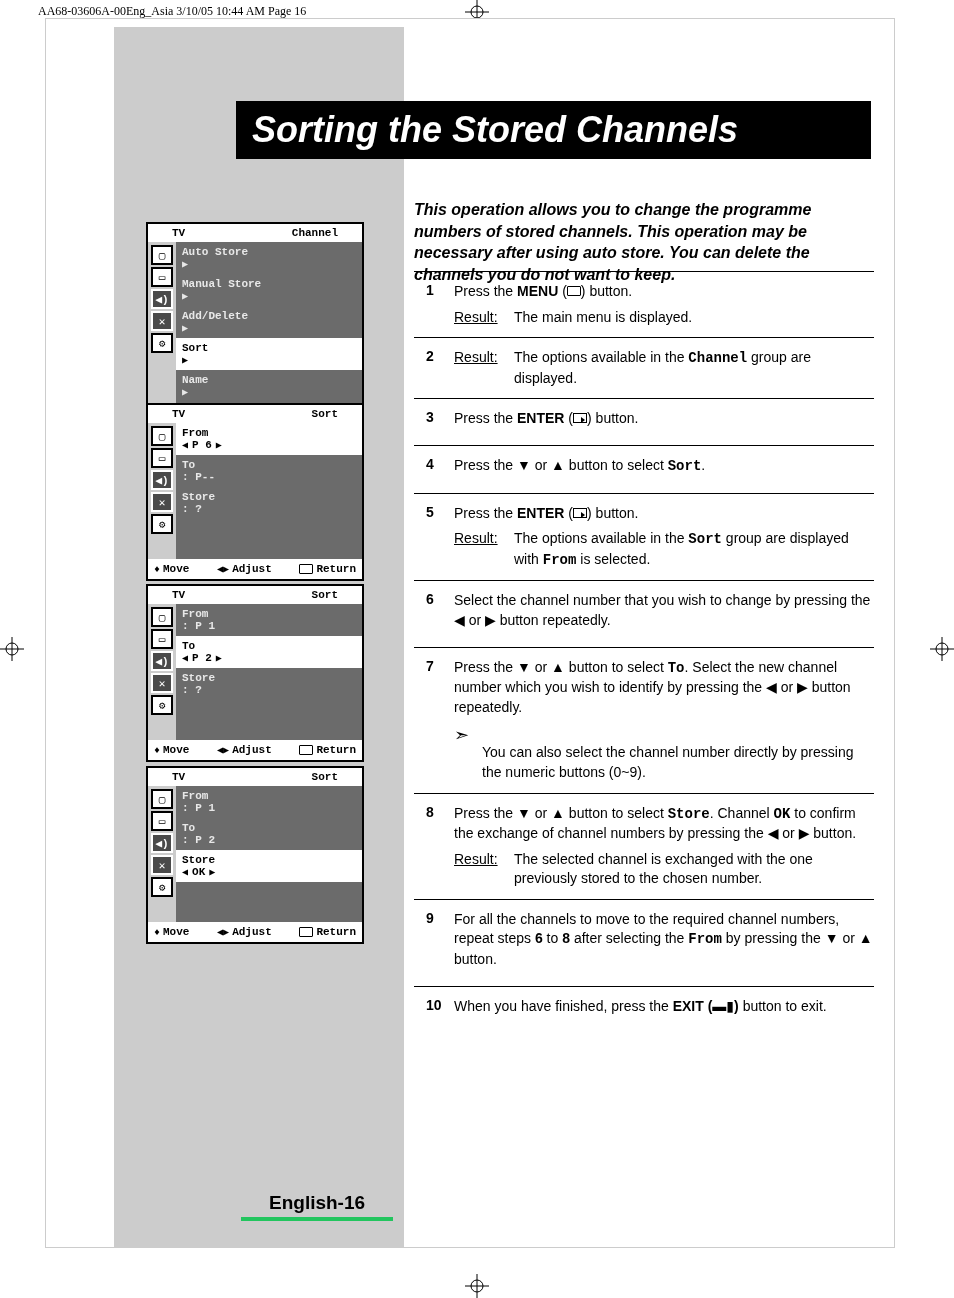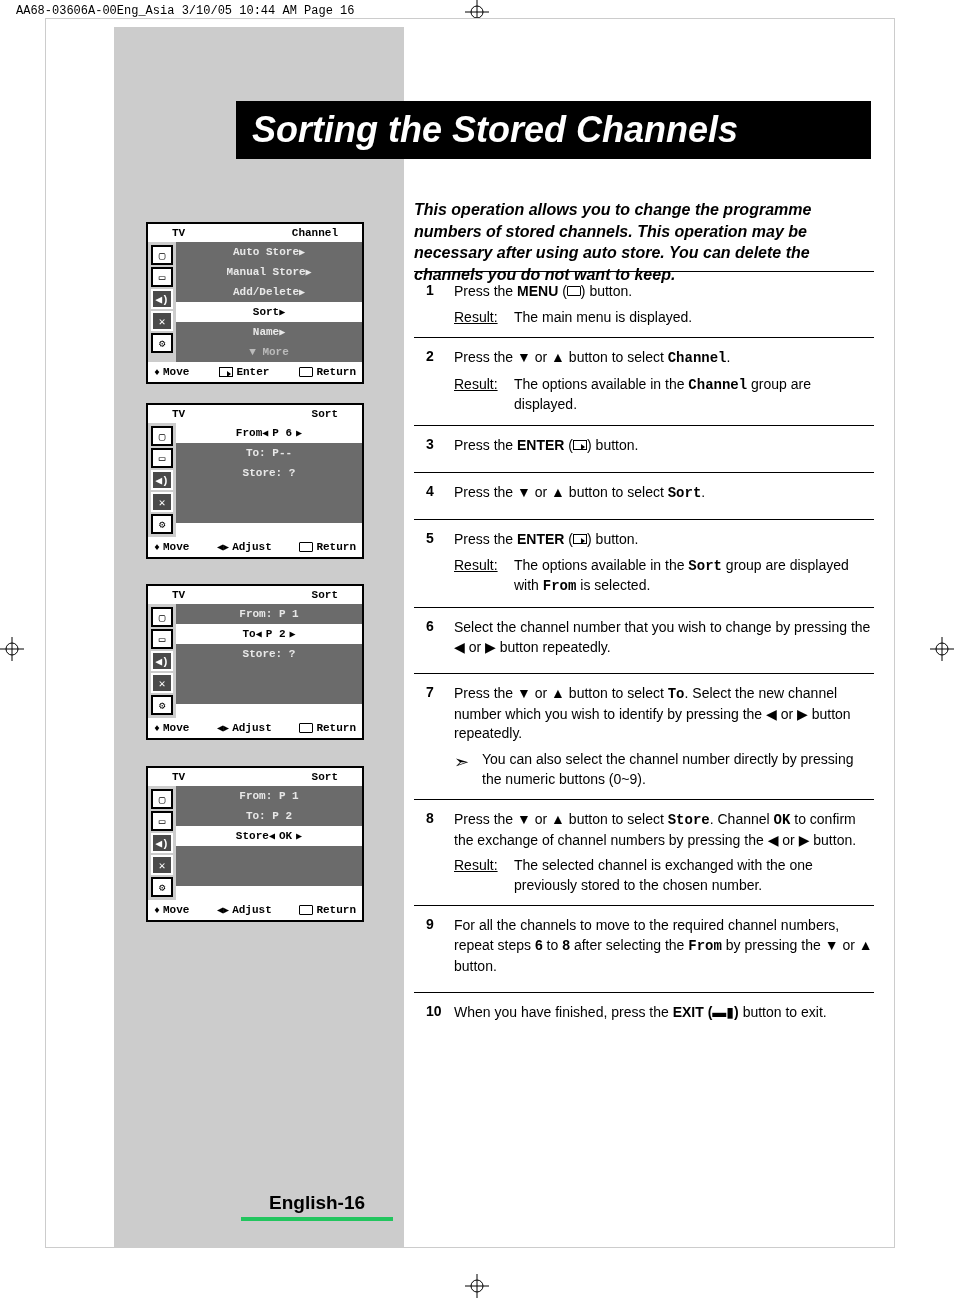--- a/index.html
+++ b/index.html
@@ -1,17 +1,17 @@
 <!DOCTYPE html>
 <html><head>
 <meta charset="utf-8">
 <style>
 * { box-sizing: border-box; margin: 0; padding: 0; }
 body { font-family: Arial, Helvetica, sans-serif; background: #fff; width: 954px; position: relative; }
-.slug { font-family: Liberation Mono, monospace; font-size: 12px; padding: 4px 16px; }
+.slug { font-family: Liberation Serif, serif; font-size: 12px; padding: 4px 16px; margin-left: 22px; }
 .reg-top { position: absolute; top: 0; left: 50%; transform: translateX(-50%); }
 .reg-bot { position: absolute; bottom: 0; left: 50%; transform: translateX(-50%); }
 .reg-left { position: absolute; top: 50%; left: 0; transform: translateY(-50%); }
 .reg-right { position: absolute; top: 50%; right: 0; transform: translateY(-50%); }
 .reg svg { display: block; }
 .page-outer { position: relative; width: 954px; height: 1298px; }
 .page { position: absolute; left: 45px; top: 18px; width: 850px; height: 1230px; border: 1px solid #ccc; background: #fff; }
 .grey-band { position: absolute; left: 68px; top: 8px; width: 290px; height: 1220px; background: #ccc; }
 .title-bar { position: absolute; left: 190px; top: 82px; width: 635px; border: 2px solid #000; background: #000; padding: 6px 14px; }
 .title-bar h1 { color: #fff; font-size: 36px; font-weight: bold; font-style: italic; }
@@ -21,31 +21,31 @@
 .step-num { width: 40px; font-weight: bold; padding-left: 12px; }
 .step-body { flex: 1; line-height: 1.4; }
 .step-body p { margin-bottom: 6px; }
 .result-row { display: flex; }
 .result-label { text-decoration: underline; width: 60px; }
 .result-text { flex: 1; }
 .mono { font-family: "Courier New", monospace; font-weight: bold; }
 .bold { font-weight: bold; }
 .note-row { display: flex; margin-top: 6px; }
 .note-arrow { width: 28px; font-size: 18px; }
-.note-text { flex: 1; }
+.note-text { flex: 1; margin-top: 20px; }
 
 
 .osd { position: absolute; width: 218px; border: 2px solid #000; background: #fff; font-family: "Courier New", monospace; font-size: 11px; font-weight: bold; }
 .osd-head { display: flex; justify-content: space-between; background: #fff; padding: 3px 24px; color: #000; }
 .osd-body { display: flex; }
 .osd-icons { width: 28px; background: #ccc; display: flex; flex-direction: column; align-items: center; padding: 3px 0; gap: 2px; }
 .osd-icons .ico { border: 2px solid #000; width: 22px; height: 20px; display:flex; align-items:center; justify-content:center; background:#fff; }
 .osd-icons .ico.dark { background:#4a4a4a; border-color:#fff; color:#fff;}
 .osd-rows { flex: 1; }
-.osd-row { display: flex; justify-content: center; padding: 4px 6px; color: #e8e8e8; background: #6b6b6b; }
+.osd-row { display: flex; justify-content: center; padding: 4px 6px; color: #e8e8e8; background: #6b6b6b; flex-direction: column; }
 .osd-row.sel { background: #fff; color: #000; }
 .osd-row.more { color: #bbb; }
 .osd-foot { display: flex; justify-content: space-between; padding: 4px 6px; background: #fff; color:#000; }
 .osd-foot span { display:flex; align-items:center; gap:3px; }
 .tri { font-size: 10px; }
 .arrow { font-size: 10px; }
 .page-num { position: absolute; left: 195px; bottom: 26px; font-weight: bold; font-size: 19px; border-bottom: 4px solid #22c55e; padding: 0 28px 3px;}
 .osd-val { display:flex; gap:4px; align-items:center;}
 .ico-small { display:inline-block; width:14px; height:10px; border:1.5px solid currentColor; border-radius:1px;}
 .ico-enter { display:inline-block; width:14px; height:10px; border:1.5px solid #000; position:relative;}
@@ -108,21 +108,20 @@
           <div class="result-row">
               <div class="result-label">Result:</div>
               <div class="result-text">The main menu is displayed.</div>
             </div>
         </div>
       </div>
 
       <div class="step">
         <div class="step-num">2</div>
         <div class="step-body">
-          <p><span>Press the ▼ or ▲ button to select </span><span class="mono">Channel</span><span>.</span></p>
           <div class="result-row">
               <div class="result-label">Result:</div>
               <div class="result-text"><span>The options available in the </span><span class="mono">Channel</span><span> group are displayed.</span></div>
             </div>
         </div>
       </div>
 
       <div class="step">
         <div class="step-num">3</div>
         <div class="step-body">

